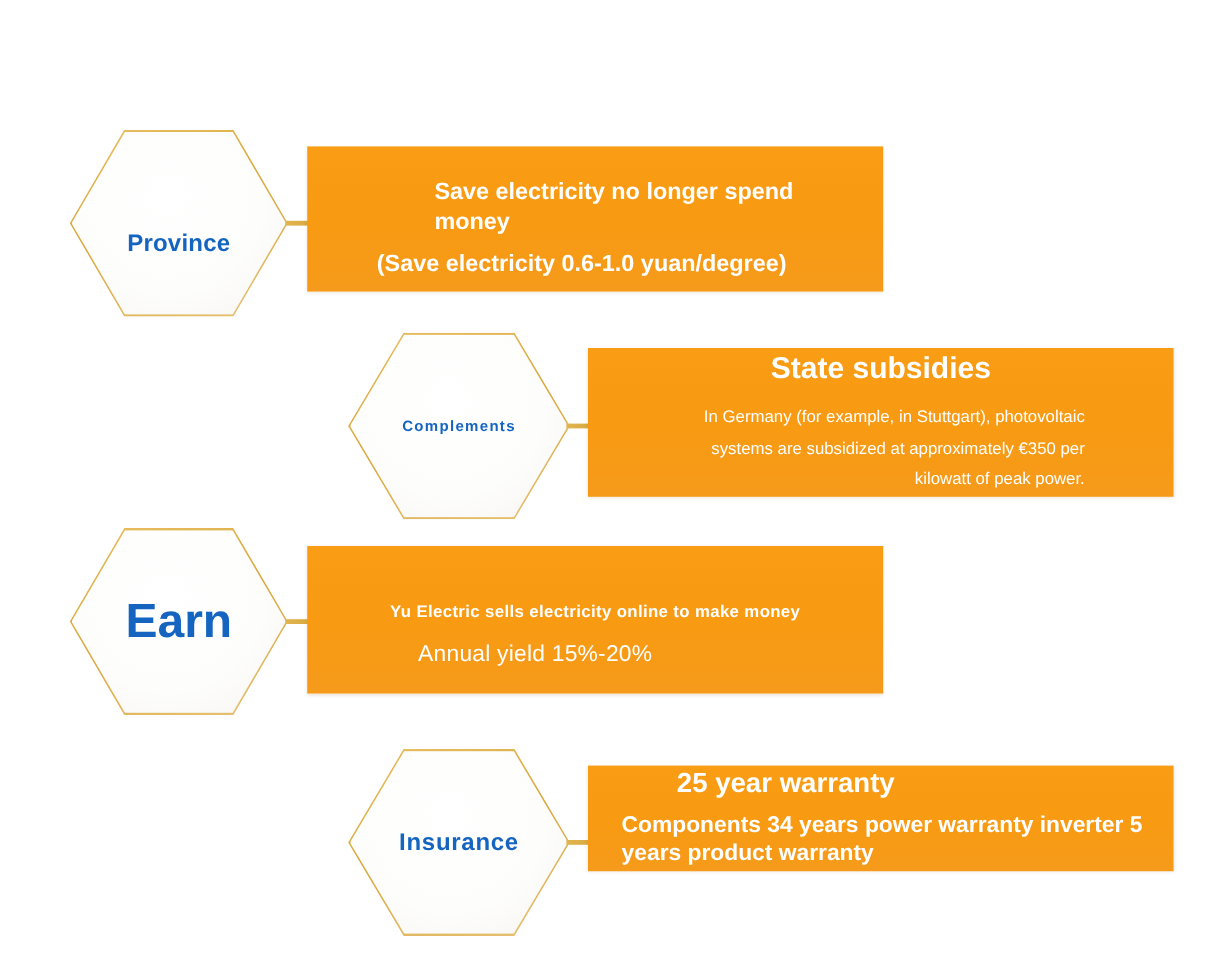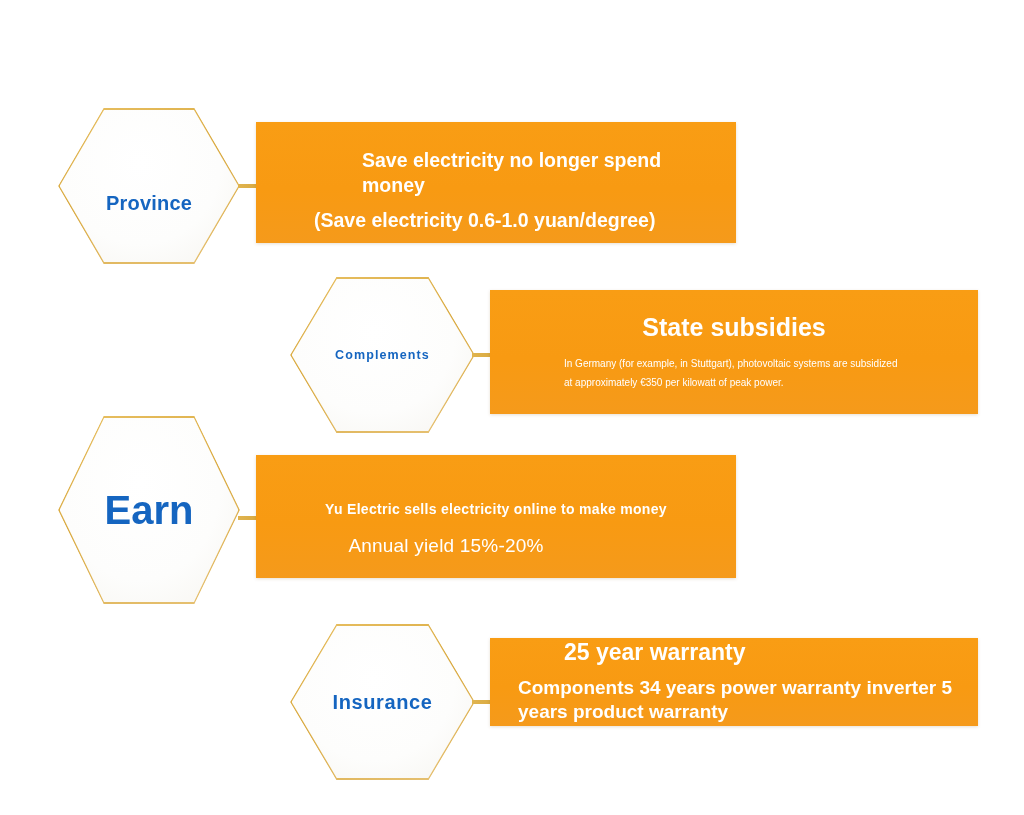--- a/index.html
+++ b/index.html
@@ -96,21 +96,21 @@
   }
 
   
   .p1 .panel-inner { padding: 16px 14px 0 58px; gap: 11px; }
   .p1 .l1 { font-size: 19.5px; font-weight: bold; line-height: 1.28; text-align: left; padding-left: 48px; }
   .p1 .l2 { font-size: 19.5px; font-weight: bold; line-height: 1.2; text-align: left; padding-left: 0px; }
 
   
   .p2 .panel-inner { padding: 0 20px 0 20px; gap: 13px; align-items: center; }
   .p2 .l1 { font-size: 25px; font-weight: bold; line-height: 1.2; text-align: center; }
-  .p2 .l2 { font-size: 10px; font-weight: normal; line-height: 1.85; text-align: left; width: 340px; }
+  .p2 .l2 { font-size: 14px; font-weight: normal; line-height: 1.85; text-align: right; width: 340px; }
 
   
   .p3 .panel-inner { padding: 0 20px; gap: 16px; align-items: center; margin-top: 26px; }
   .p3 .l1 { font-size: 14px; font-weight: bold; line-height: 1.25; text-align: center; letter-spacing: 0.3px; }
   .p3 .l2 { font-size: 19px; font-weight: normal; line-height: 1.2; text-align: center; letter-spacing: 0.2px; margin-right: 100px; }
 
   
   .p4 .panel-inner { padding: 0 18px 0 28px; gap: 9px; }
   .p4 .l1 { font-size: 23px; font-weight: bold; line-height: 1.2; text-align: left; padding-left: 46px; }
   .p4 .l2 { font-size: 19px; font-weight: bold; line-height: 1.3; text-align: left; padding-left: 0px; }
@@ -151,21 +151,21 @@
     <div class="panel p2" style="left:490px; top:290px; width:488px; height:124px;">
       <div class="panel-inner">
         <p class="panel-line l1">State subsidies</p>
         <p class="panel-line l2">In Germany (for example, in Stuttgart), photovoltaic systems are subsidized at approximately €350 per kilowatt of peak power.</p>
       </div>
     </div>
   </div>
 
   <div class="row">
 
-    <div class="hex" style="left:58px; top:416px; width:182px; height:188px;">
+    <div class="hex" style="left:58px; top:440px; width:182px; height:156px;">
       <div class="hex-border"></div>
       <div class="hex-fill"></div>
       <div class="hex-label sz-xl">Earn</div>
     </div>
 
     <div class="connector" style="left:238px; top:516px; width:22px;"></div>
 
     <div class="panel p3" style="left:256px; top:455px; width:480px; height:123px;">
       <div class="panel-inner">
         <p class="panel-line l1">Yu Electric sells electricity online to make money</p>

